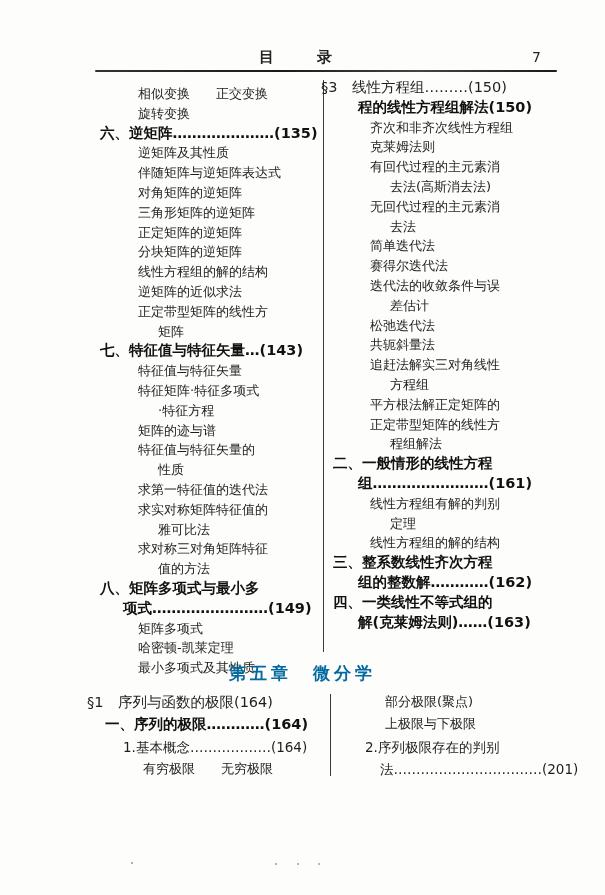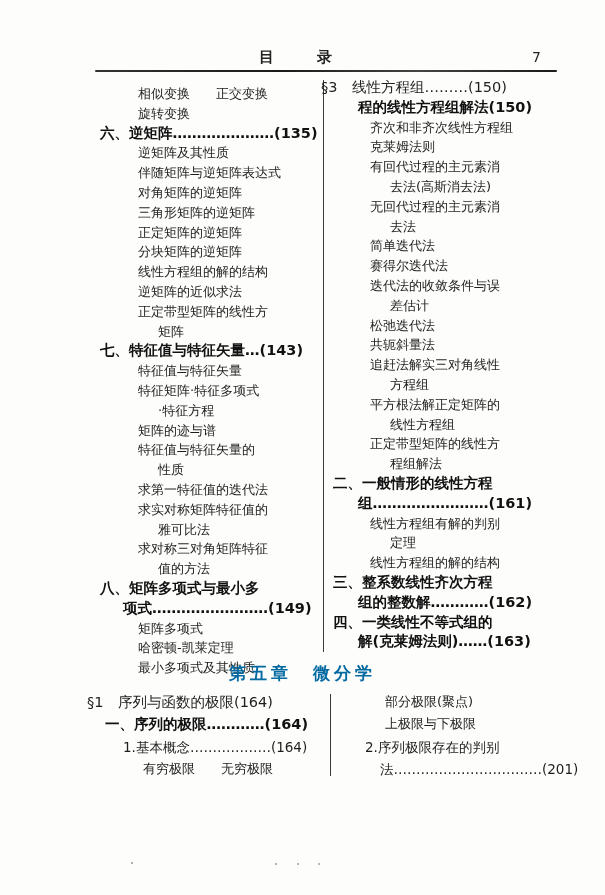--- a/index.html
+++ b/index.html
@@ -115,21 +115,20 @@
       <div class="line subcont">去法</div>
       <div class="line sub">简单迭代法</div>
       <div class="line sub">赛得尔迭代法</div>
       <div class="line sub">迭代法的收敛条件与误</div>
       <div class="line subcont">差估计</div>
       <div class="line sub">松弛迭代法</div>
       <div class="line sub">共轭斜量法</div>
       <div class="line sub">追赶法解实三对角线性</div>
       <div class="line subcont">方程组</div>
       <div class="line sub">平方根法解正定矩阵的</div>
-      <div class="line subcont">线性方程组</div>
       <div class="line sub">正定带型矩阵的线性方</div>
       <div class="line subcont">程组解法</div>
       <div class="line sec">二、一般情形的线性方程</div>
       <div class="line seccont">组……………………(161)</div>
       <div class="line sub">线性方程组有解的判别</div>
       <div class="line subcont">定理</div>
       <div class="line sub">线性方程组的解的结构</div>
       <div class="line sec">三、整系数线性齐次方程</div>
       <div class="line seccont">组的整数解…………(162)</div>
       <div class="line sec">四、一类线性不等式组的</div>

